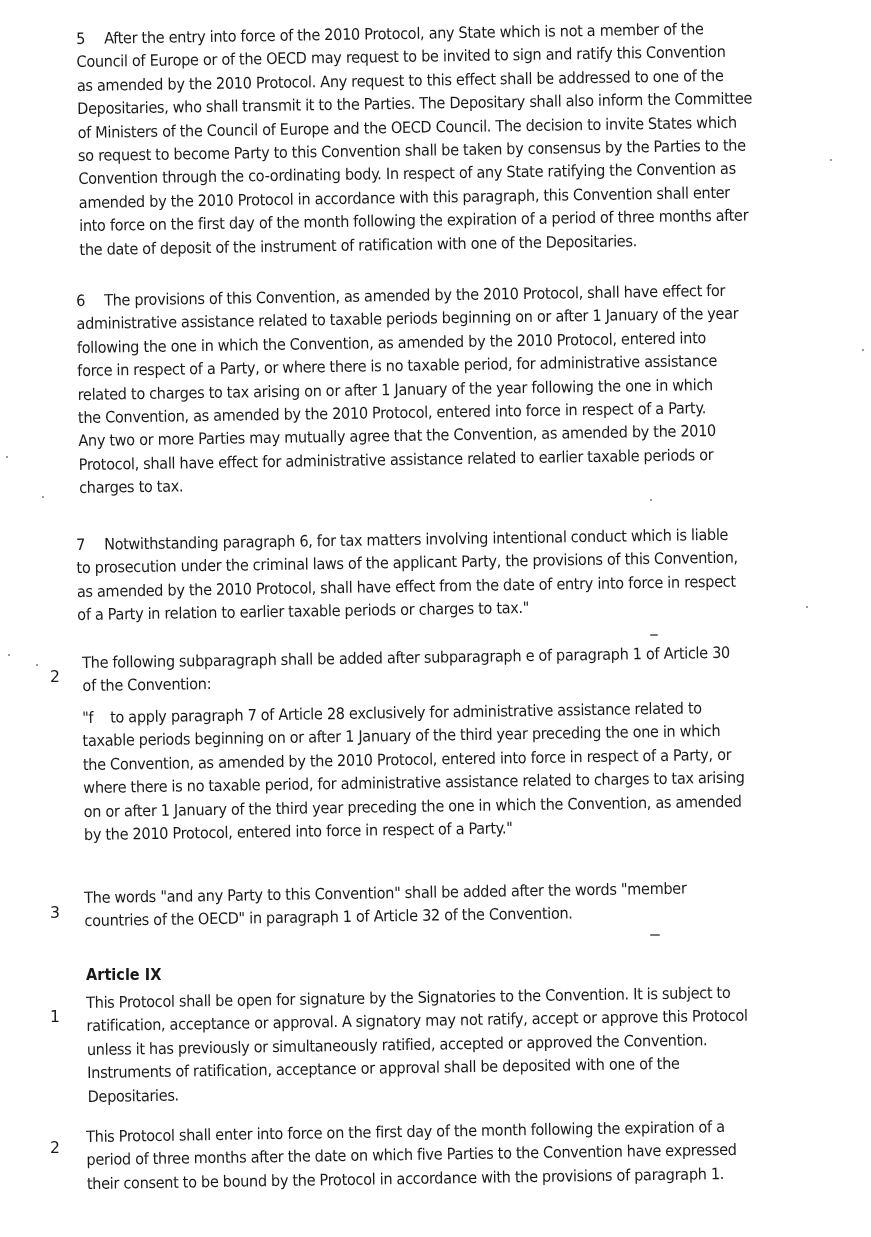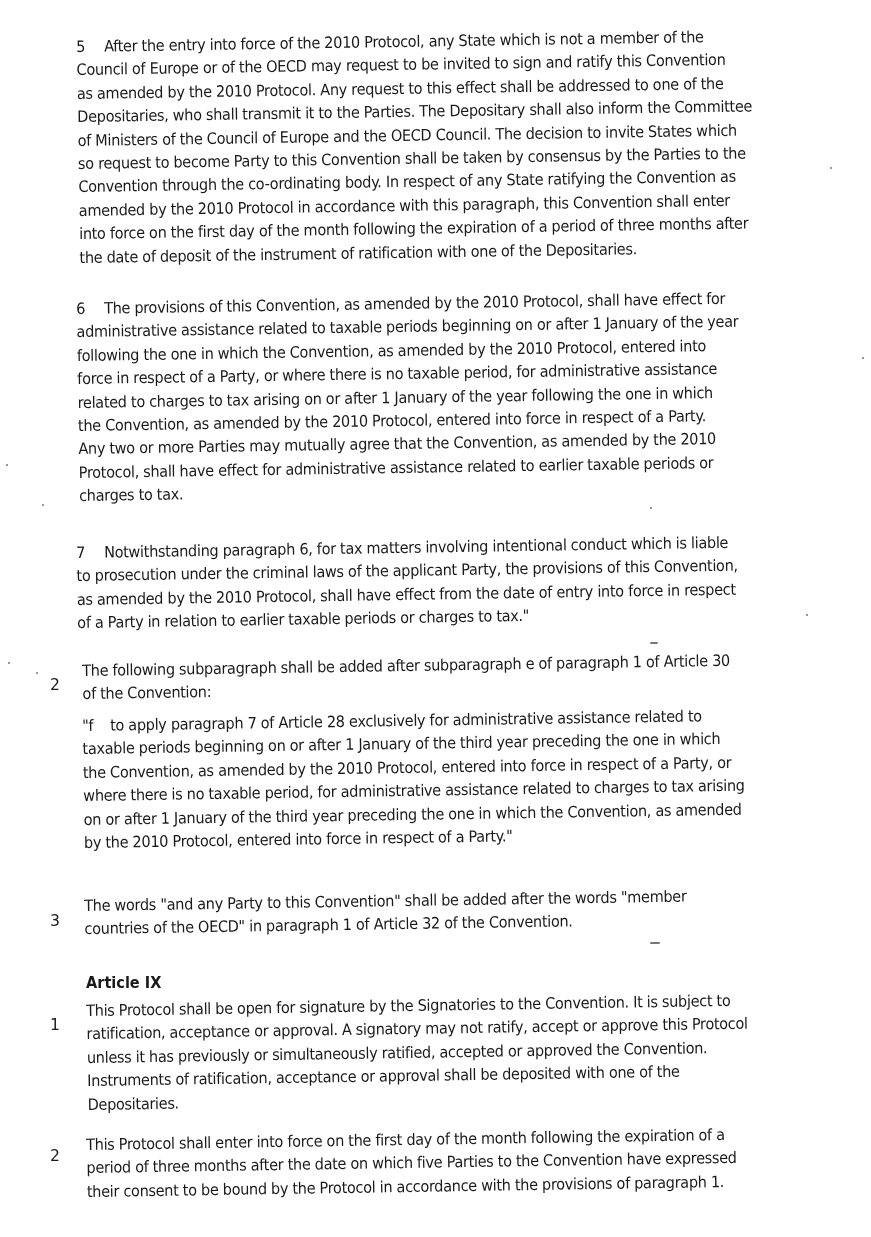--- a/index.html
+++ b/index.html
@@ -1,21 +1,21 @@
 <!DOCTYPE html>
 <html><head>
 <meta charset="utf-8">
 <style>
   html, body { margin: 0; padding: 0; background: #ffffff; }
   body {
     width: 871px; height: 1237px; position: relative; overflow: hidden;
     font-family: "DejaVu Sans", sans-serif;
     color: #1a1a1a;
   }
-  .page { position: absolute; left: 0; top: 12px; width: 871px; height: 1112px; }
+  .page { position: absolute; left: 0; top: 4px; width: 871px; height: 1112px; }
   .para { position: absolute; left: 76px; width: 748px; }
   .line {
     font-size: 15.6px; line-height: 23.4px; white-space: nowrap;
     letter-spacing: -0.35px; transform: scaleX(0.93); transform-origin: left center;
     display: block; height: 23.4px;
   }
   .tilt { transform: rotate(-0.9deg); transform-origin: left top; }
   .num { display: inline-block; width: 30px; }
   .outnum { position: absolute; left: 50px; font-size: 15.6px; }
   .heading { position: absolute; left: 86px; font-size: 15.6px; font-weight: bold; transform: scaleX(0.93); transform-origin: left center;}

